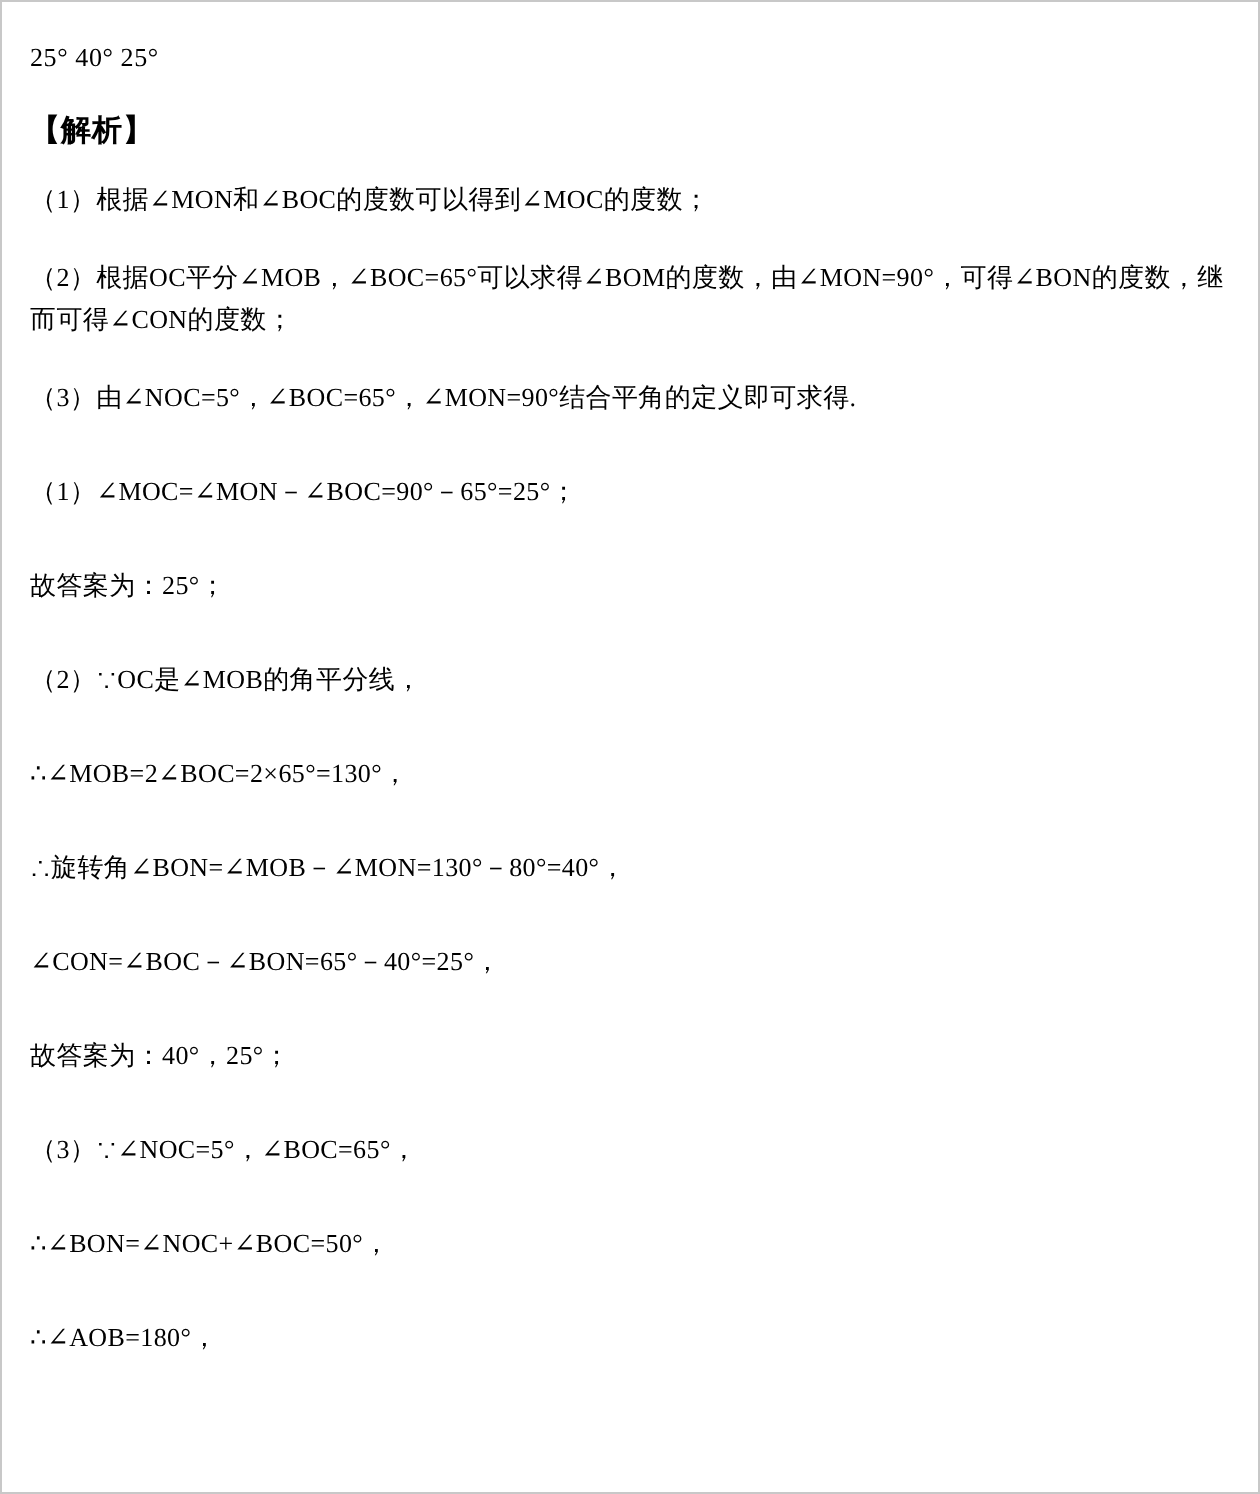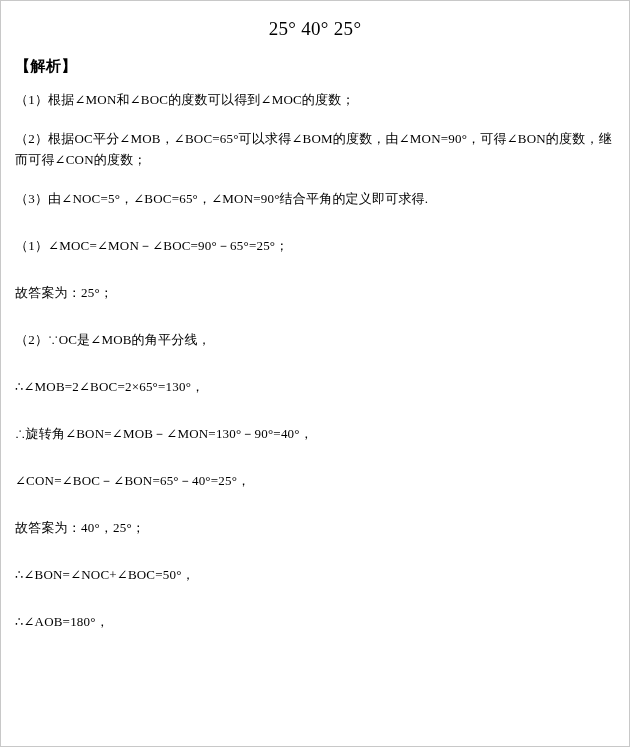--- a/index.html
+++ b/index.html
@@ -17,25 +17,24 @@
   }
   .page {
     box-sizing: border-box;
     width: 630px;
     height: 747px;
     padding: 20px 14px 0 14px;
     border: 1px solid #c8c8c8;
     background: #ffffff;
   }
   .answer-line {
-    font-size: 19px;
+    font-size: 13px;
     line-height: 16px;
     margin: 0 0 20px 0;
     letter-spacing: 0.3px;
-    text-align: center;
   }
   .section-title {
     font-size: 15px;
     font-weight: bold;
     line-height: 18px;
     margin: 0 0 14px 0;
     letter-spacing: 0.5px;
   }
   .para {
     font-size: 13px;
@@ -57,19 +56,20 @@
   <div class="section-title">【解析】</div>
 
   <div class="para">（1）根据∠MON和∠BOC的度数可以得到∠MOC的度数；</div>
   <div class="para">（2）根据OC平分∠MOB，∠BOC=65°可以求得∠BOM的度数，由∠MON=90°，可得∠BON的度数，继而可得∠CON的度数；</div>
   <div class="para gap-lg">（3）由∠NOC=5°，∠BOC=65°，∠MON=90°结合平角的定义即可求得.</div>
 
   <div class="para gap-lg">（1）∠MOC=∠MON－∠BOC=90°－65°=25°；</div>
   <div class="para gap-lg">故答案为：25°；</div>
   <div class="para gap-lg">（2）∵OC是∠MOB的角平分线，</div>
   <div class="para gap-lg">∴∠MOB=2∠BOC=2×65°=130°，</div>
-  <div class="para gap-lg">∴旋转角∠BON=∠MOB－∠MON=130°－90°=40°，</div>
+  <div class="para gap-lg">∴旋转角∠BON=∠MOB－∠MON=130°－80°=40°，</div>
   <div class="para gap-lg">∠CON=∠BOC－∠BON=65°－40°=25°，</div>
   <div class="para gap-lg">故答案为：40°，25°；</div>
+  <div class="para gap-lg">（3）∵∠NOC=5°，∠BOC=65°，</div>
   <div class="para gap-lg">∴∠BON=∠NOC+∠BOC=50°，</div>
   <div class="para gap-lg">∴∠AOB=180°，</div>
 
 </div>
 
 </body></html>

